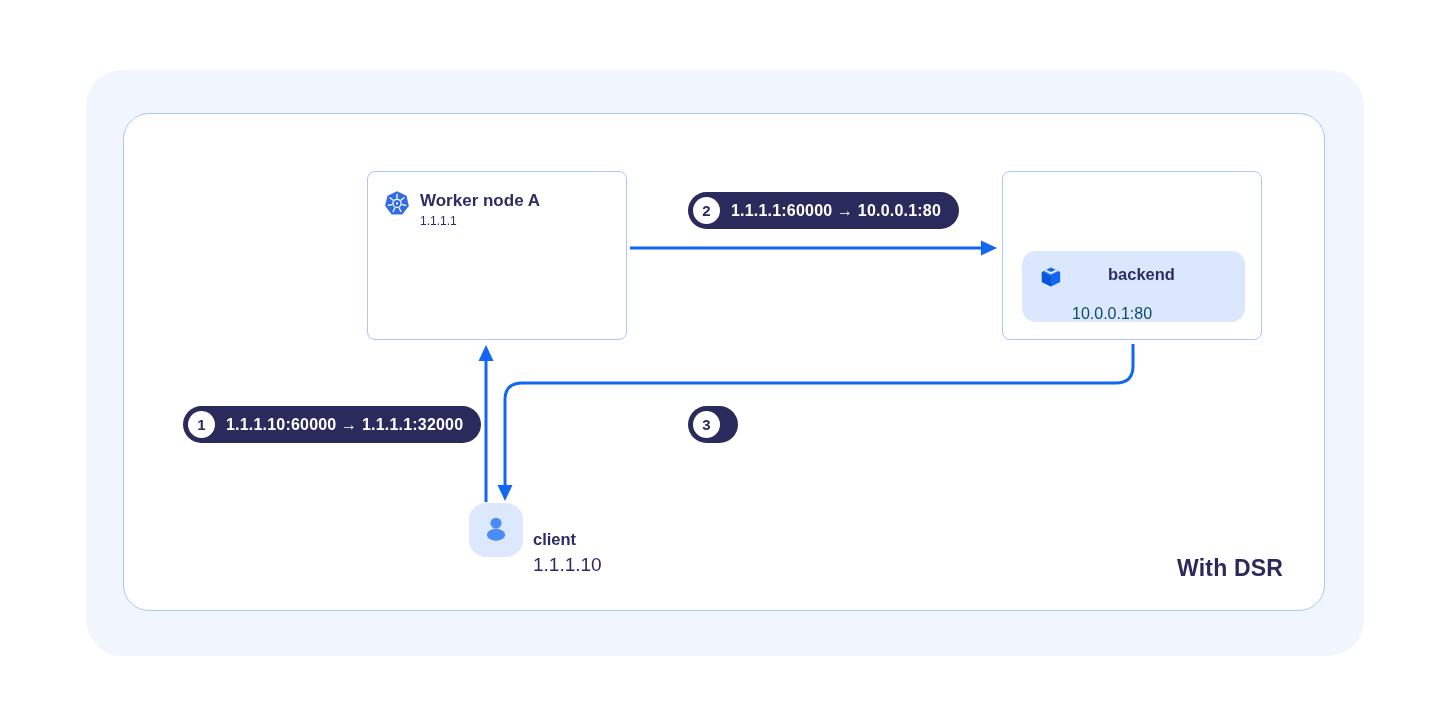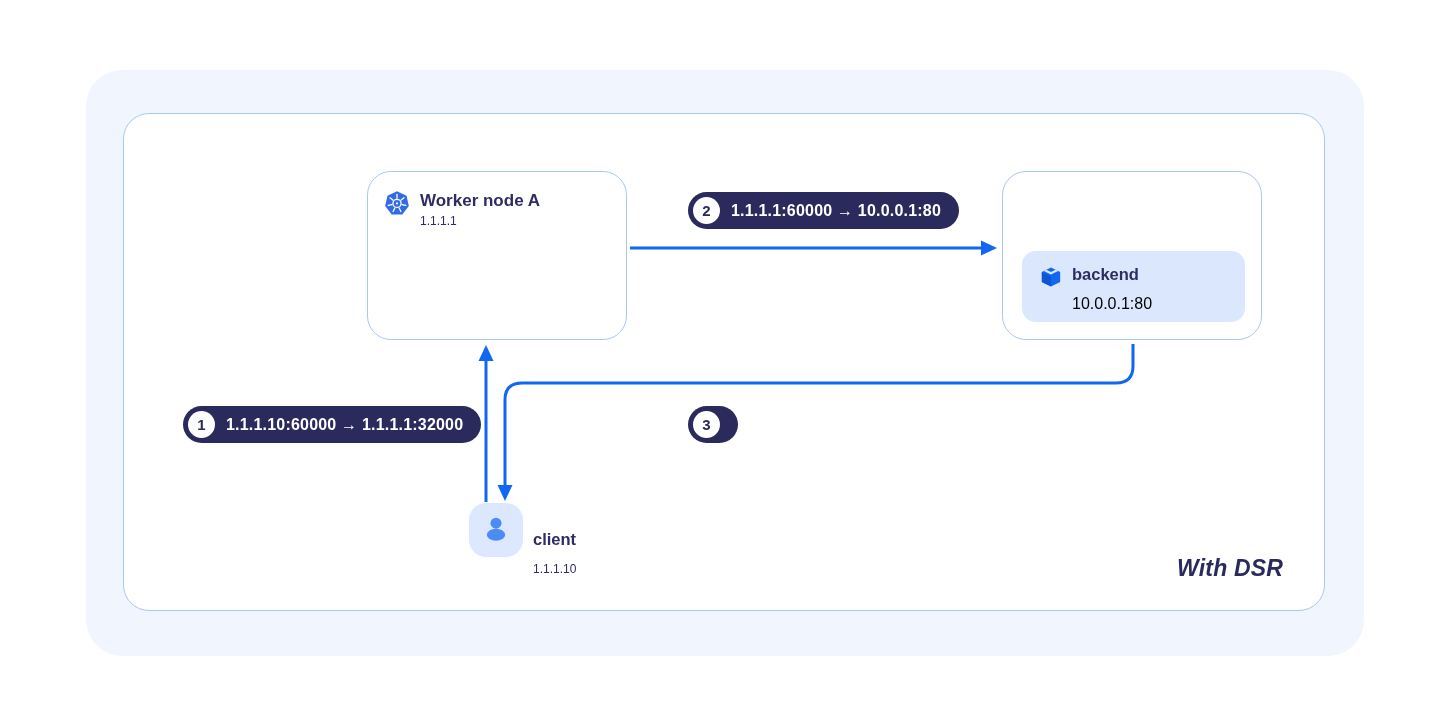--- a/index.html
+++ b/index.html
@@ -7,54 +7,54 @@
        font-family:"Liberation Sans","DejaVu Sans",sans-serif;
        -webkit-font-smoothing:antialiased;}
   .stage{position:relative;width:1448px;height:726px;background:#ffffff;}
 
   .outer{position:absolute;left:86px;top:70px;width:1278px;height:586px;
          background:#f1f6fe;border-radius:36px;}
   .panel{position:absolute;left:123px;top:113px;width:1200px;height:496px;
          background:#ffffff;border:1.5px solid #a9c7f7;border-radius:26px;}
 
   .node{position:absolute;width:260px;height:169px;background:#ffffff;
-        border:1.5px solid #a9c7f7;border-radius:24px;box-sizing:border-box;}
+        border:1.5px solid #a9c7f7;border-radius:8px;box-sizing:border-box;}
   .node-a{left:367px;top:171px;}
   .node-b{left:1002px;top:171px;}
   .node-head{display:flex;align-items:flex-start;gap:10px;padding:18px 0 0 16px;}
   .node-title{font-size:17px;font-weight:700;color:#2f2b63;line-height:1.25;}
   .node-ip{font-size:12px;color:#2f2b63;margin-top:3px;}
 
   .pod{position:absolute;left:19px;top:79px;width:223px;height:71px;
        background:#dbe7fd;border-radius:14px;display:flex;align-items:flex-start;
        gap:10px;padding:14px 0 0 18px;box-sizing:border-box;}
-  .pod-title{font-size:16.5px;font-weight:700;color:#2f2b63;line-height:1.2;}
-  .pod-addr{font-size:16px;color:#000000;margin-top:10px;}
+  .pod-title{font-size:16.5px;font-weight:700;color:#2f2b63;line-height:1.2;margin-left:36px;}
+  .pod-addr{font-size:16px;color:#0c4a6e;margin-top:20px;}
   .pod .icn{margin-top:1px;}
 
   .client-avatar{position:absolute;left:469px;top:503px;width:54px;height:54px;
        background:#dce8fd;border-radius:17px;display:flex;align-items:center;
        justify-content:center;}
   .client-text{position:absolute;left:533px;top:530px;}
   .client-title{font-size:16.5px;font-weight:700;color:#2f2b63;line-height:1.2;}
-  .client-ip{font-size:12px;color:#2f2b63;margin-top:12px;}
+  .client-ip{font-size:19px;color:#2f2b63;margin-top:4px;}
 
   .pill{position:absolute;height:37px;background:#2b2a5c;border-radius:19px;
         display:inline-flex;align-items:center;gap:11px;padding:0 18px 0 5px;
         color:#ffffff;font-weight:700;font-size:16px;letter-spacing:.2px;
         white-space:nowrap;}
   .badge{width:27px;height:27px;border-radius:50%;background:#ffffff;
          color:#2b2a5c;font-weight:700;font-size:15px;display:flex;
          align-items:center;justify-content:center;flex:0 0 auto;}
   .pill-1{left:183px;top:406px;}
   .pill-2{left:688px;top:192px;}
   .pill-3{left:688px;top:406px;}
 
   .caption{position:absolute;left:1177px;top:555px;font-size:23px;
-           font-weight:700;color:#2b2a5c;letter-spacing:.2px;font-style:italic;}
+           font-weight:700;color:#2b2a5c;letter-spacing:.2px;}
 
   .overlay{position:absolute;left:0;top:0;width:1448px;height:726px;
            pointer-events:none;}
 </style>
 </head>
 <body>
 
 <div class="stage">
 
   <div class="outer"></div>

